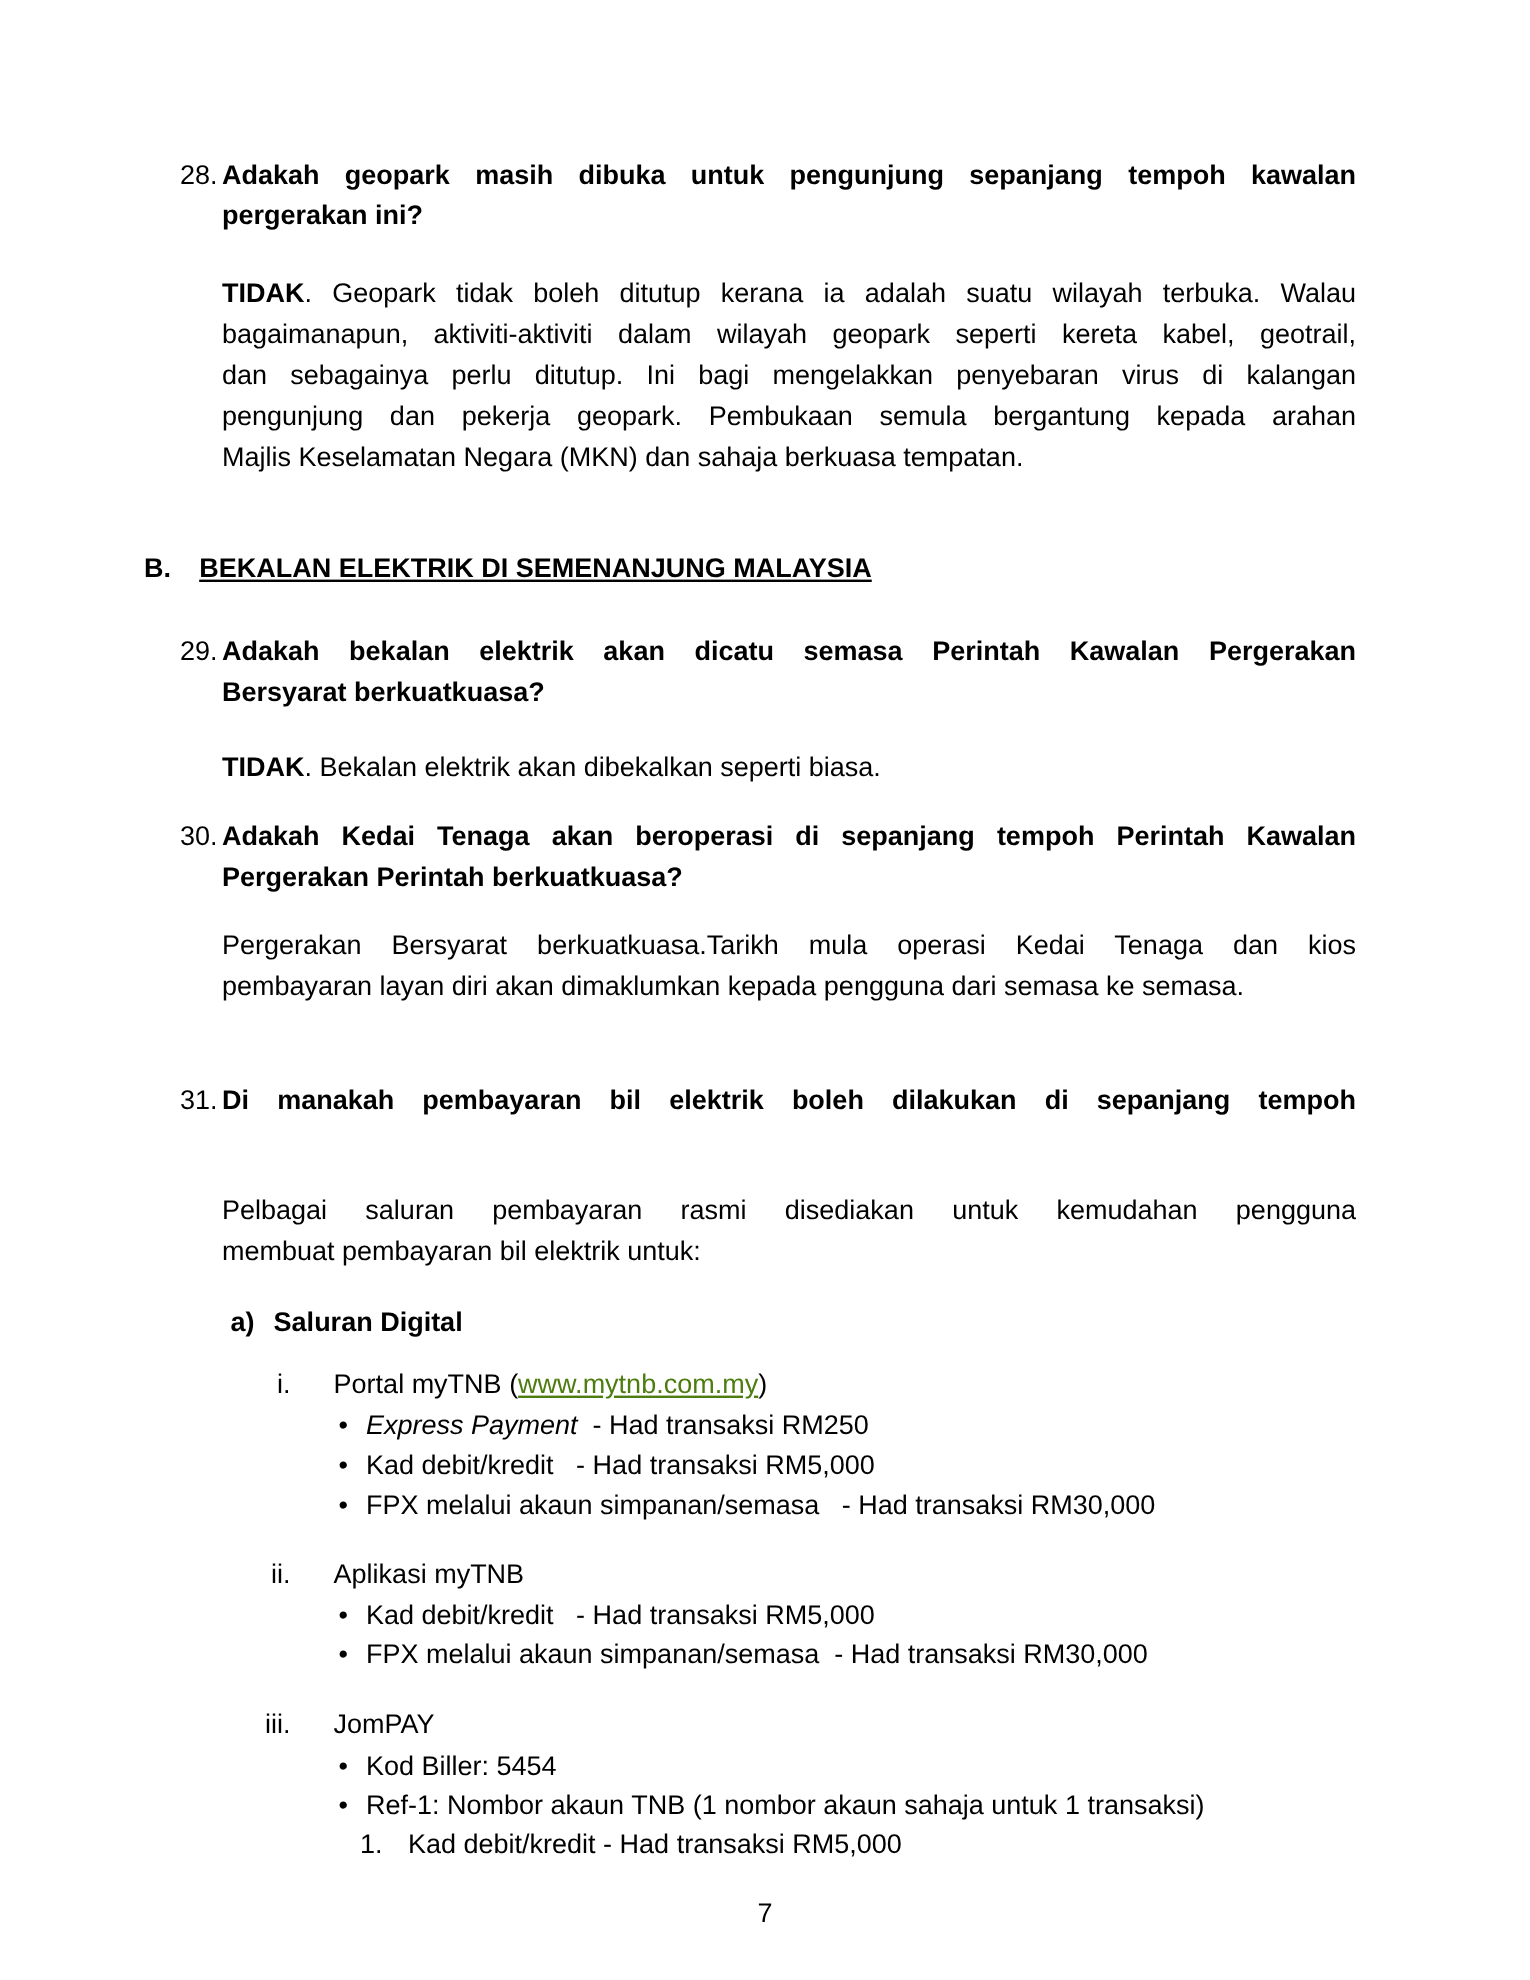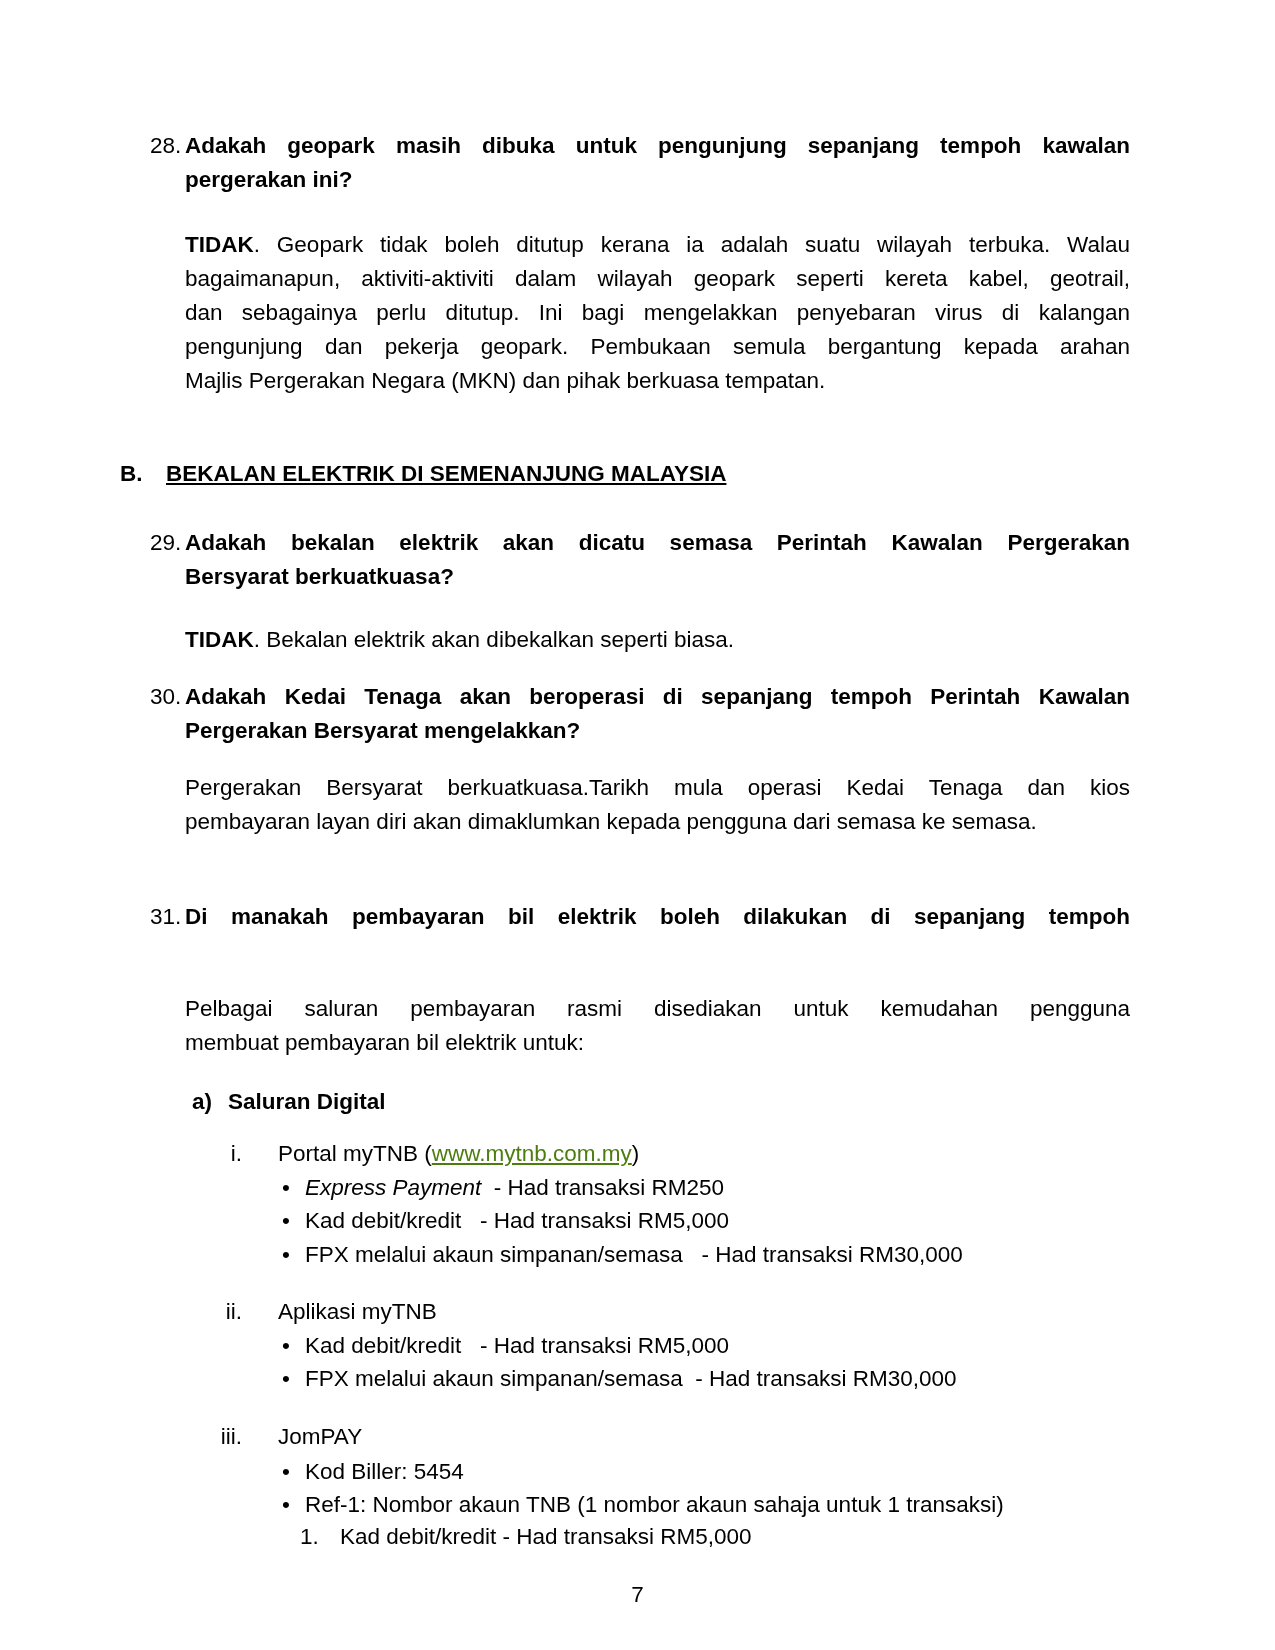--- a/index.html
+++ b/index.html
@@ -41,41 +41,41 @@
     <span class="num">28.</span>
     <div class="jl">Adakah geopark masih dibuka untuk pengunjung sepanjang tempoh kawalan</div>
     <div>pergerakan ini?</div>
   </div>
 
   <div class="block txt" style="top:228px">
     <div class="jl"><span class="b">TIDAK</span><span>. Geopark tidak boleh ditutup kerana ia adalah suatu wilayah terbuka. Walau</span></div>
     <div class="jl">bagaimanapun, aktiviti-aktiviti dalam wilayah geopark seperti kereta kabel, geotrail,</div>
     <div class="jl">dan sebagainya perlu ditutup. Ini bagi mengelakkan penyebaran virus di kalangan</div>
     <div class="jl">pengunjung dan pekerja geopark. Pembukaan semula bergantung kepada arahan</div>
-    <div>Majlis Pergerakan Negara (MKN) dan pihak berkuasa tempatan.</div>
+    <div>Majlis Keselamatan Negara (MKN) dan sahaja berkuasa tempatan.</div>
   </div>
 
   <div class="block" style="top:457px; left:120px;">
     <span class="seclabel">B.</span><span class="b u">BEKALAN ELEKTRIK DI SEMENANJUNG MALAYSIA</span>
   </div>
 
   <div class="block txt b" style="top:526px">
     <span class="num">29.</span>
     <div class="jl">Adakah bekalan elektrik akan dicatu semasa Perintah Kawalan Pergerakan</div>
     <div>Bersyarat berkuatkuasa?</div>
   </div>
 
   <div class="block txt" style="top:623px">
     <div><span class="b">TIDAK</span><span>. Bekalan elektrik akan dibekalkan seperti biasa.</span></div>
   </div>
 
   <div class="block txt b" style="top:680px">
     <span class="num">30.</span>
     <div class="jl">Adakah Kedai Tenaga akan beroperasi di sepanjang tempoh Perintah Kawalan</div>
-    <div>Pergerakan Bersyarat mengelakkan?</div>
+    <div>Pergerakan Perintah berkuatkuasa?</div>
   </div>
 
   <div class="block txt" style="top:771px">
     <div class="jl">Pergerakan Bersyarat berkuatkuasa.Tarikh mula operasi Kedai Tenaga dan kios</div>
     <div>pembayaran layan diri akan dimaklumkan kepada pengguna dari semasa ke semasa.</div>
   </div>
 
   <div class="block txt b" style="top:900px">
     <span class="num">31.</span>
     <div class="jl">Di manakah pembayaran bil elektrik boleh dilakukan di sepanjang tempoh</div>

